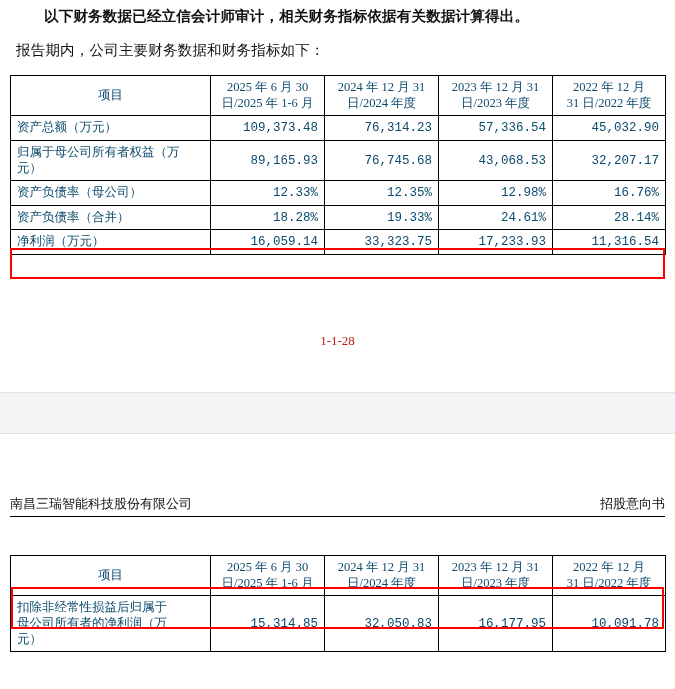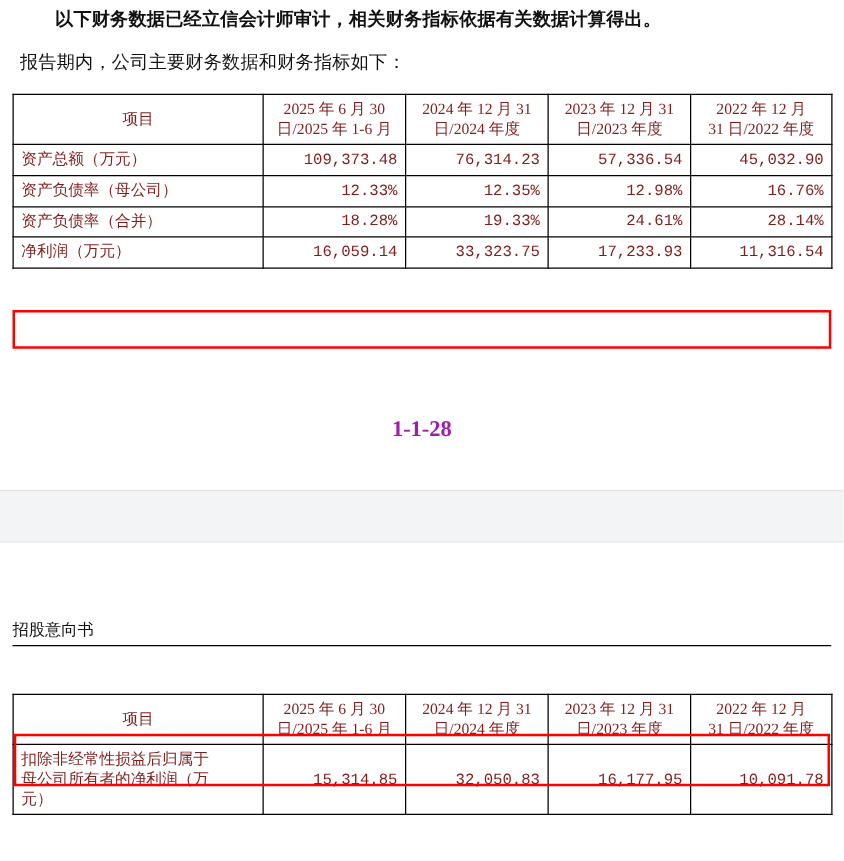--- a/index.html
+++ b/index.html
@@ -30,21 +30,21 @@
     color: #111;
   }
   #para-1 { position: absolute; left: 44px; top: 6px; width: 600px; font-weight: bold; }
   #para-2 { position: absolute; left: 16px; top: 40px; width: 620px; }
 
   
   table.fin {
     border-collapse: collapse;
     table-layout: fixed;
     font-size: 12.5px;
-    color: #7f1d1d;
+    color: #0c4a6e;
   }
   table.fin td, table.fin th {
     border: 1px solid #000000;
     padding: 4px 6px;
     vertical-align: middle;
     font-weight: normal;
   }
   table.fin th {
     text-align: center;
     line-height: 1.25;
@@ -90,23 +90,22 @@
   #hl-1 { left: 10px; top: 248px; width: 655px; height: 31px; }
   #hl-2 { left: 11px; top: 587px; width: 653px; height: 42px; }
 
   
   #page-num {
     position: absolute;
     left: 0;
     top: 333px;
     width: 675px;
     text-align: center;
-    font-size: 18px;
-    color: #a21caf;
-    font-weight: bold;
+    font-size: 13px;
+    color: #b91c1c;
   }
   #gap-line-top {
     position: absolute;
     left: 0;
     top: 392px;
     width: 675px;
     height: 1px;
     background: #e2e2e2;
   }
   #gap-shade {
@@ -194,20 +193,30 @@
         <td class="label">
           <div>资产总额（万元）</div>
         </td>
         <td class="num">109,373.48</td>
         <td class="num">76,314.23</td>
         <td class="num">57,336.54</td>
         <td class="num">45,032.90</td>
       </tr>
       <tr>
         <td class="label">
+          <div>归属于母公司所有者权益（万</div>
+          <div>元）</div>
+        </td>
+        <td class="num">89,165.93</td>
+        <td class="num">76,745.68</td>
+        <td class="num">43,068.53</td>
+        <td class="num">32,207.17</td>
+      </tr>
+      <tr>
+        <td class="label">
           <div>资产负债率（母公司）</div>
         </td>
         <td class="num">12.33%</td>
         <td class="num">12.35%</td>
         <td class="num">12.98%</td>
         <td class="num">16.76%</td>
       </tr>
       <tr>
         <td class="label">
           <div>资产负债率（合并）</div>
@@ -231,20 +240,21 @@
 
   <div class="hl" id="hl-1"></div>
 
   <div id="page-num">1-1-28</div>
 
   <div id="gap-shade"></div>
   <div id="gap-line-top"></div>
   <div id="gap-line-bot"></div>
 
   <div id="run-header">
+    <span>南昌三瑞智能科技股份有限公司</span>
     <span>招股意向书</span>
   </div>
   <div id="run-header-rule"></div>
 
   <table class="fin" id="table-2">
     <colgroup>
       <col class="c0">
         <col class="c1">
         <col class="c2">
         <col class="c3">

